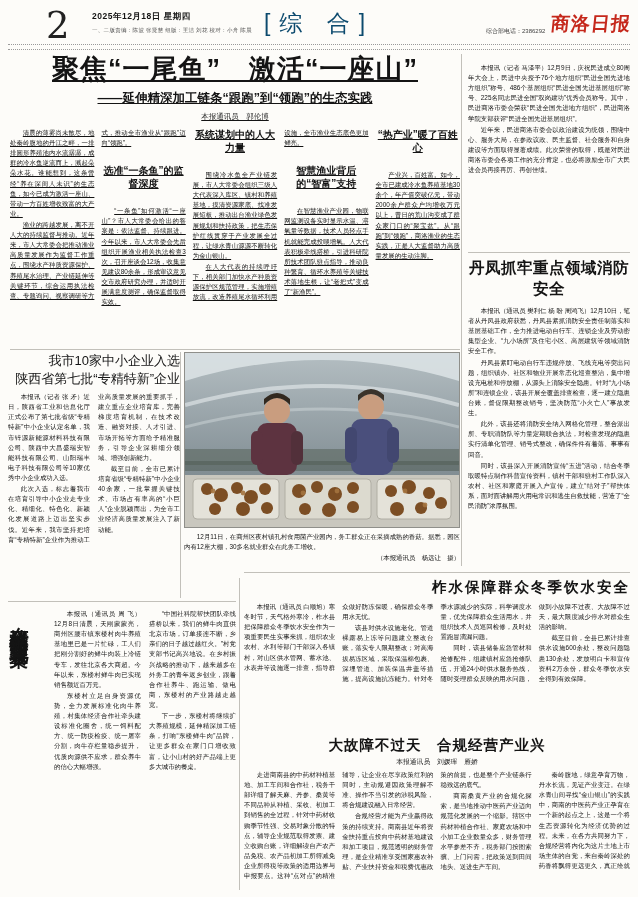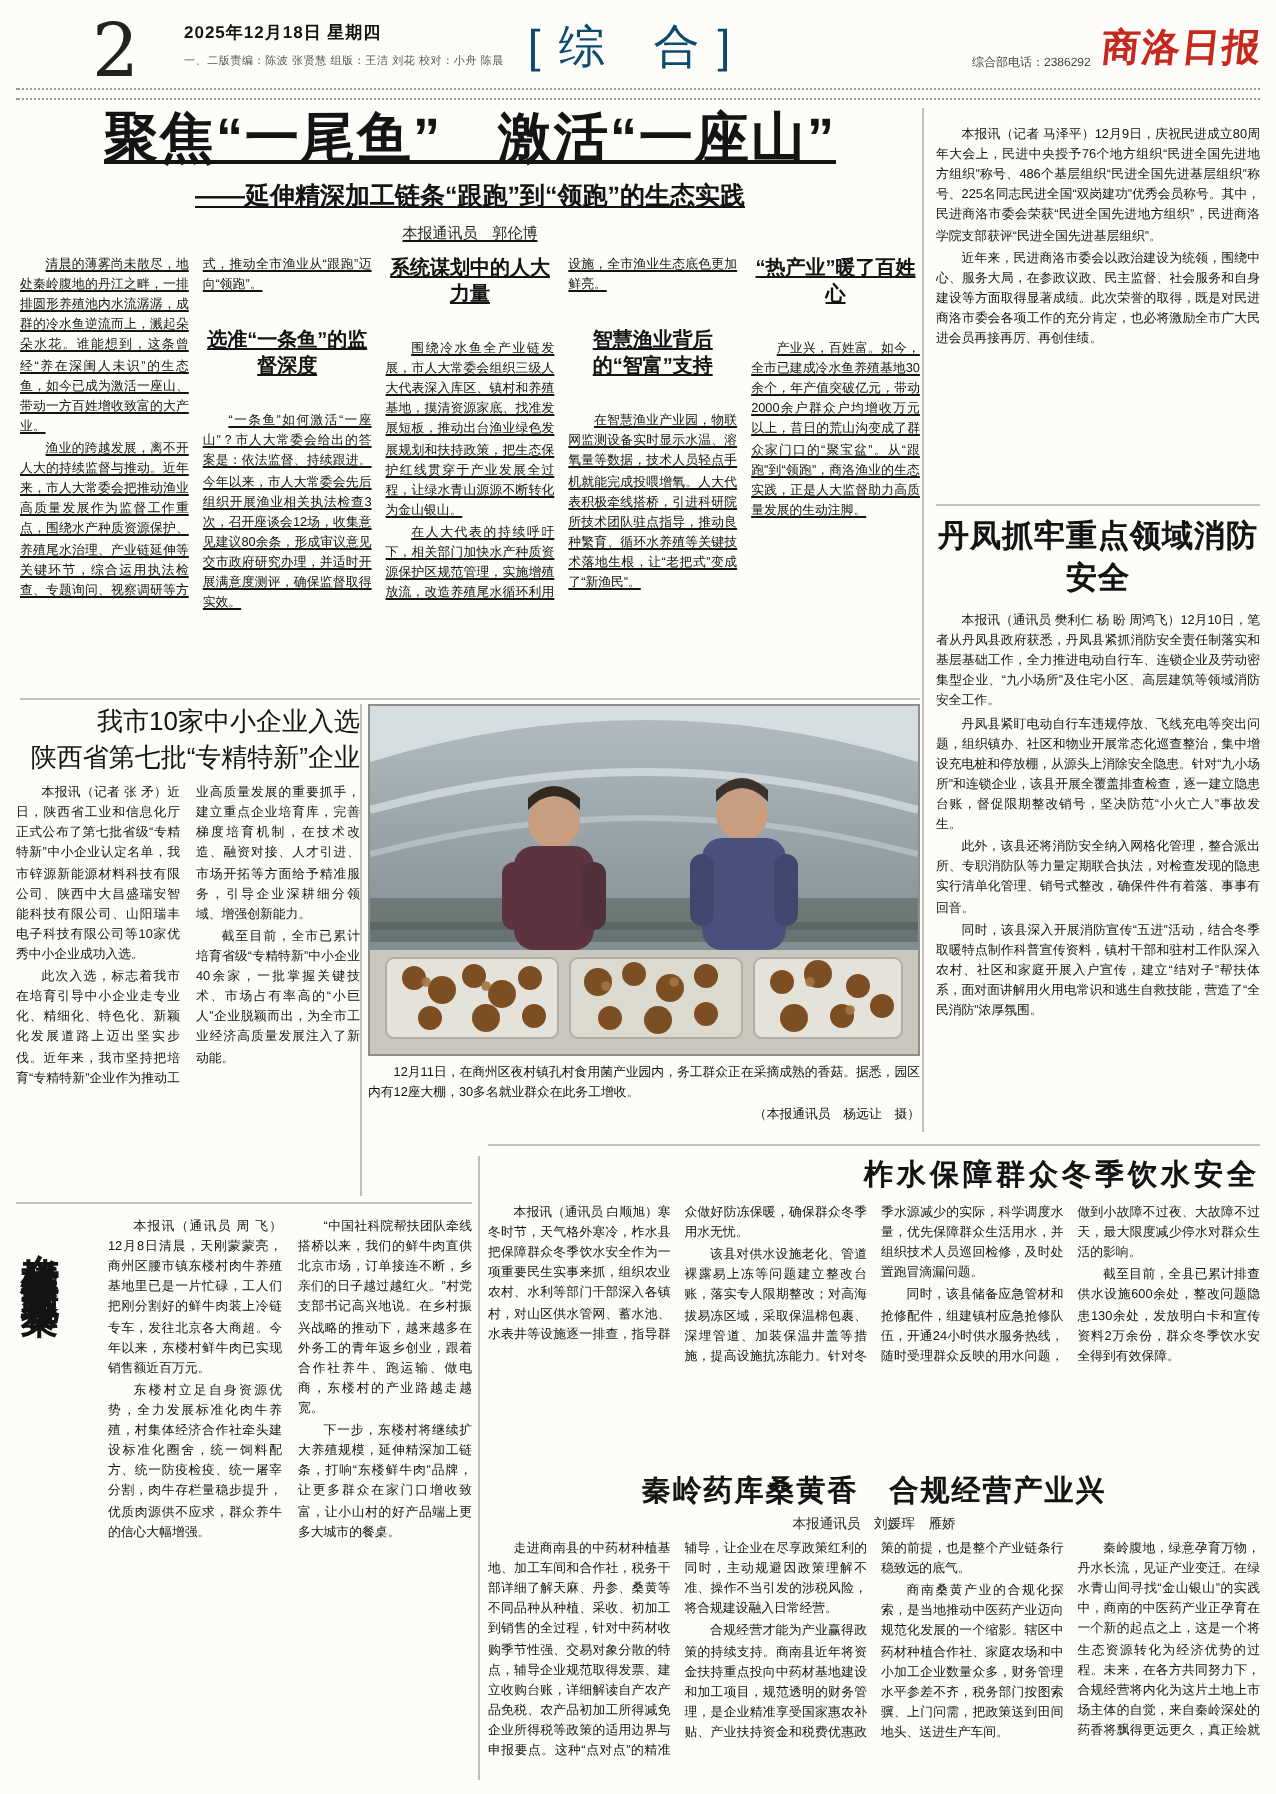--- a/index.html
+++ b/index.html
@@ -223,21 +223,21 @@
     <h2>柞水保障群众冬季饮水安全</h2>
     <div class="cols cols4">
         <p class="body-p">本报讯（通讯员 白顺旭）寒冬时节，天气格外寒冷，柞水县把保障群众冬季饮水安全作为一项重要民生实事来抓，组织农业农村、水利等部门干部深入各镇村，对山区供水管网、蓄水池、水表井等设施逐一排查，指导群众做好防冻保暖，确保群众冬季用水无忧。</p>
         <p class="body-p">该县对供水设施老化、管道裸露易上冻等问题建立整改台账，落实专人限期整改；对高海拔易冻区域，采取保温棉包裹、深埋管道、加装保温井盖等措施，提高设施抗冻能力。针对冬季水源减少的实际，科学调度水量，优先保障群众生活用水，并组织技术人员巡回检修，及时处置跑冒滴漏问题。</p>
         <p class="body-p">同时，该县储备应急管材和抢修配件，组建镇村应急抢修队伍，开通24小时供水服务热线，随时受理群众反映的用水问题，做到小故障不过夜、大故障不过天，最大限度减少停水对群众生活的影响。</p>
         <p class="body-p">截至目前，全县已累计排查供水设施600余处，整改问题隐患130余处，发放明白卡和宣传资料2万余份，群众冬季饮水安全得到有效保障。</p>
       </div>
   </section>
 
   <section class="br-bottom">
-    <h2>秦岭药库桑黄香　合规经营产业兴</h2>
+    <h2>大故障不过天　合规经营产业兴</h2>
     <div class="byline">本报通讯员　刘媛珲　雁娇</div>
     <div class="cols cols4">
         <p class="body-p">走进商南县的中药材种植基地、加工车间和合作社，税务干部详细了解天麻、丹参、桑黄等不同品种从种植、采收、初加工到销售的全过程，针对中药材收购季节性强、交易对象分散的特点，辅导企业规范取得发票、建立收购台账，详细解读自产农产品免税、农产品初加工所得减免企业所得税等政策的适用边界与申报要点。这种“点对点”的精准辅导，让企业在尽享政策红利的同时，主动规避因政策理解不准、操作不当引发的涉税风险，将合规建设融入日常经营。</p>
         <p class="body-p">合规经营才能为产业赢得政策的持续支持。商南县近年将资金扶持重点投向中药材基地建设和加工项目，规范透明的财务管理，是企业精准享受国家惠农补贴、产业扶持资金和税费优惠政策的前提，也是整个产业链条行稳致远的底气。</p>
         <p class="body-p">商南桑黄产业的合规化探索，是当地推动中医药产业迈向规范化发展的一个缩影。辖区中药材种植合作社、家庭农场和中小加工企业数量众多，财务管理水平参差不齐，税务部门按图索骥、上门问需，把政策送到田间地头、送进生产车间。</p>
         <p class="body-p">秦岭腹地，绿意孕育万物，丹水长流，见证产业变迁。在绿水青山间寻找“金山银山”的实践中，商南的中医药产业正孕育在一个新的起点之上，这是一个将生态资源转化为经济优势的过程。未来，在各方共同努力下，合规经营将内化为这片土地上市场主体的自觉，来自秦岭深处的药香将飘得更远更久，真正绘就一幅产业兴旺、百姓富裕、生态秀美的锦绣图景。</p>
       </div>
   </section>
 
 </div>

